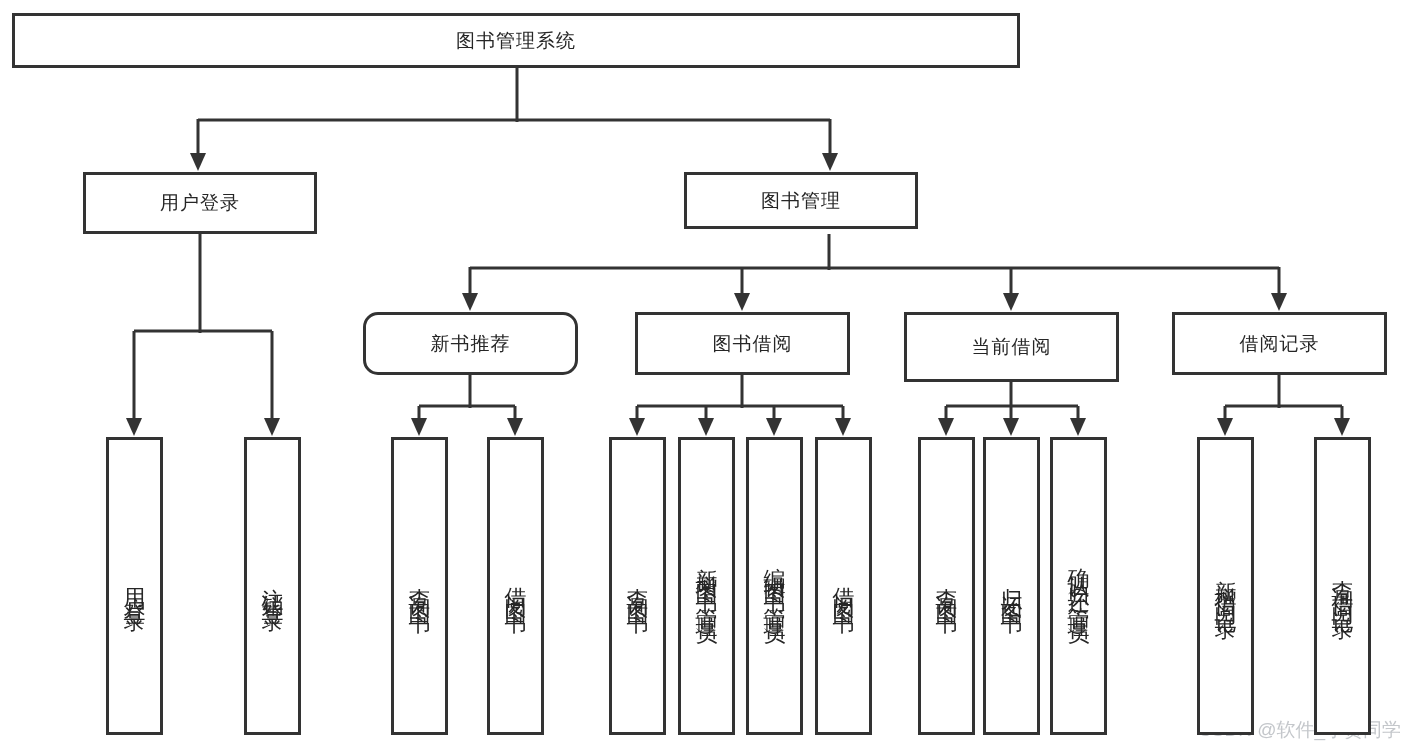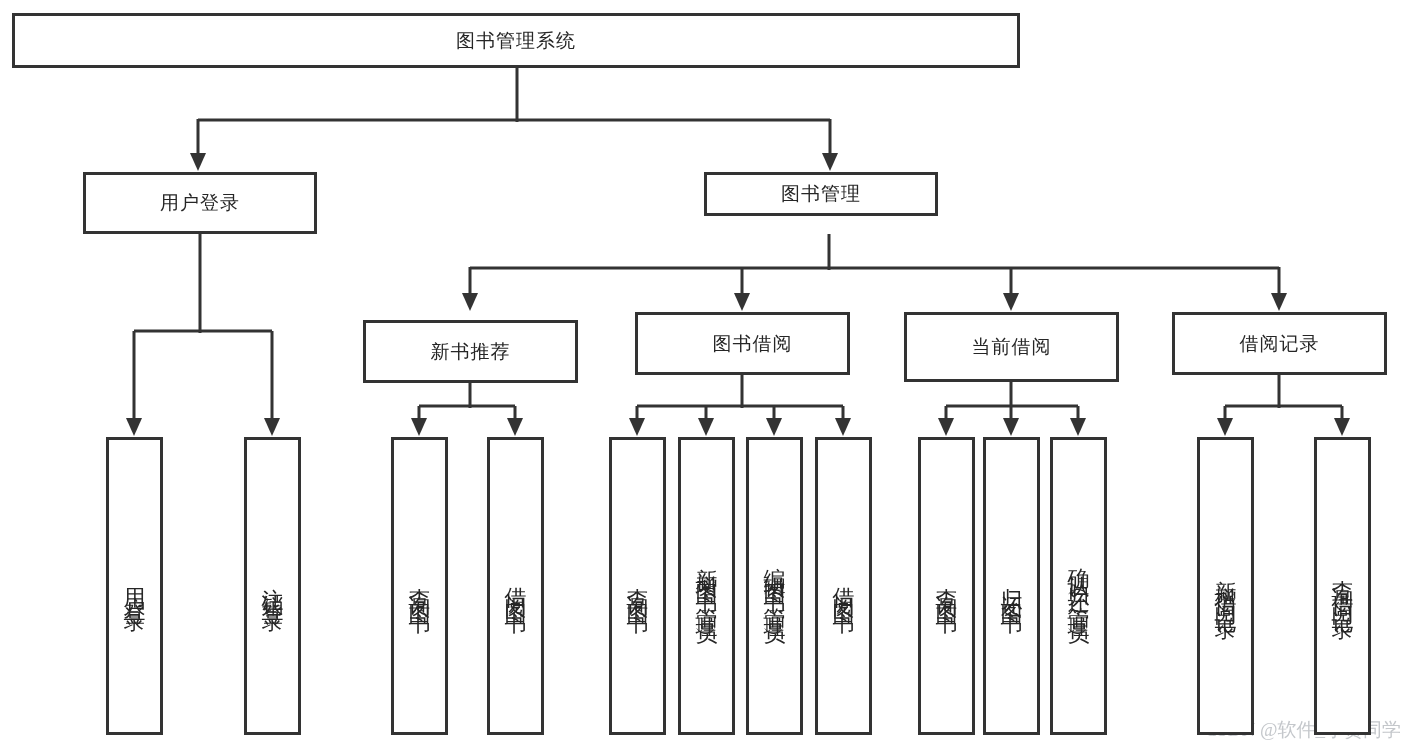--- a/index.html
+++ b/index.html
@@ -1,21 +1,21 @@
 <!DOCTYPE html>
 <html><head>
 <meta charset="utf-8">
 <style>
   html, body { margin: 0; padding: 0; background: #ffffff; }
   .canvas {
     position: relative;
     width: 1405px;
     height: 747px;
     background: #ffffff;
-    font-family: Liberation Serif, serif;
+    font-family: Liberation Sans, sans-serif;
     overflow: hidden;
   }
   .wires {
     position: absolute;
     left: 0; top: 0;
     width: 1405px; height: 747px;
     z-index: 1;
   }
   .box {
     position: absolute;
@@ -36,23 +36,23 @@
   .box.v .label {
     writing-mode: vertical-rl;
     text-orientation: mixed;
     font-size: 22px;
     letter-spacing: 8px;
     line-height: 1;
   }
   .root-box { left: 12px; top: 13px; width: 1008px; height: 55px; }
 
   .b-user-login      { left: 83px;  top: 172px; width: 234px; height: 62px; }
-  .b-book-management { left: 704px; top: 172px; width: 234px; height: 44px; }
+  .b-book-management { left: 684px; top: 172px; width: 234px; height: 57px; }
 
-  .b-new-book   { left: 363px;  top: 320px; width: 215px; height: 63px; }
+  .b-new-book   { left: 363px;  top: 312px; width: 215px; height: 63px; border-radius: 15px; }
   .b-book-borrow{ left: 635px;  top: 312px; width: 215px; height: 63px; padding-left: 20px; }
   .b-cur-borrow { left: 904px;  top: 312px; width: 215px; height: 70px; }
   .b-records    { left: 1172px; top: 312px; width: 215px; height: 63px; }
 
   .leaf { top: 437px; width: 57px; height: 298px; }
   .l1  { left: 106px;  }
   .l2  { left: 244px;  }
   .l3  { left: 391px;  }
   .l4  { left: 487px;  }
   .l5  { left: 609px;  }

